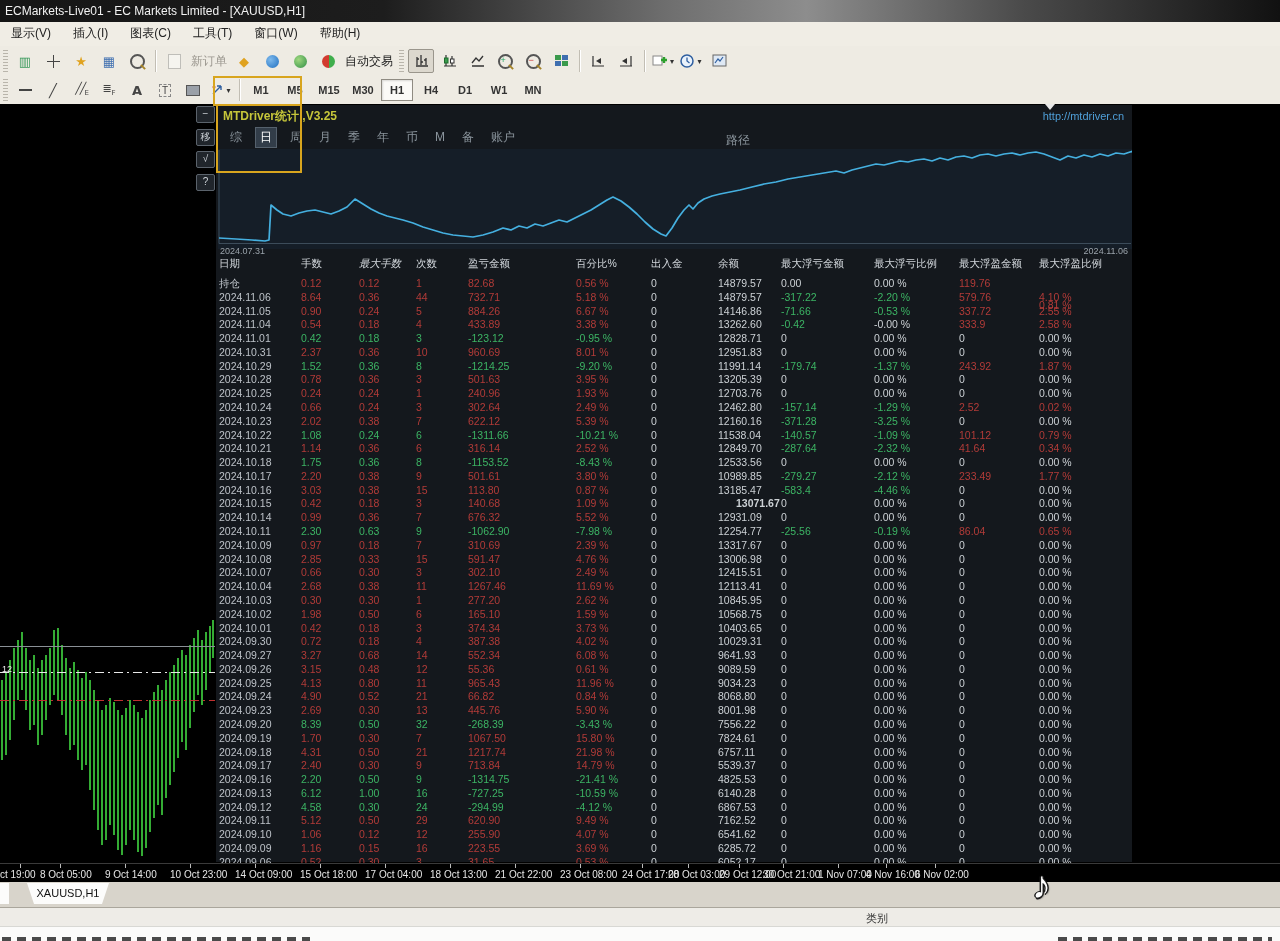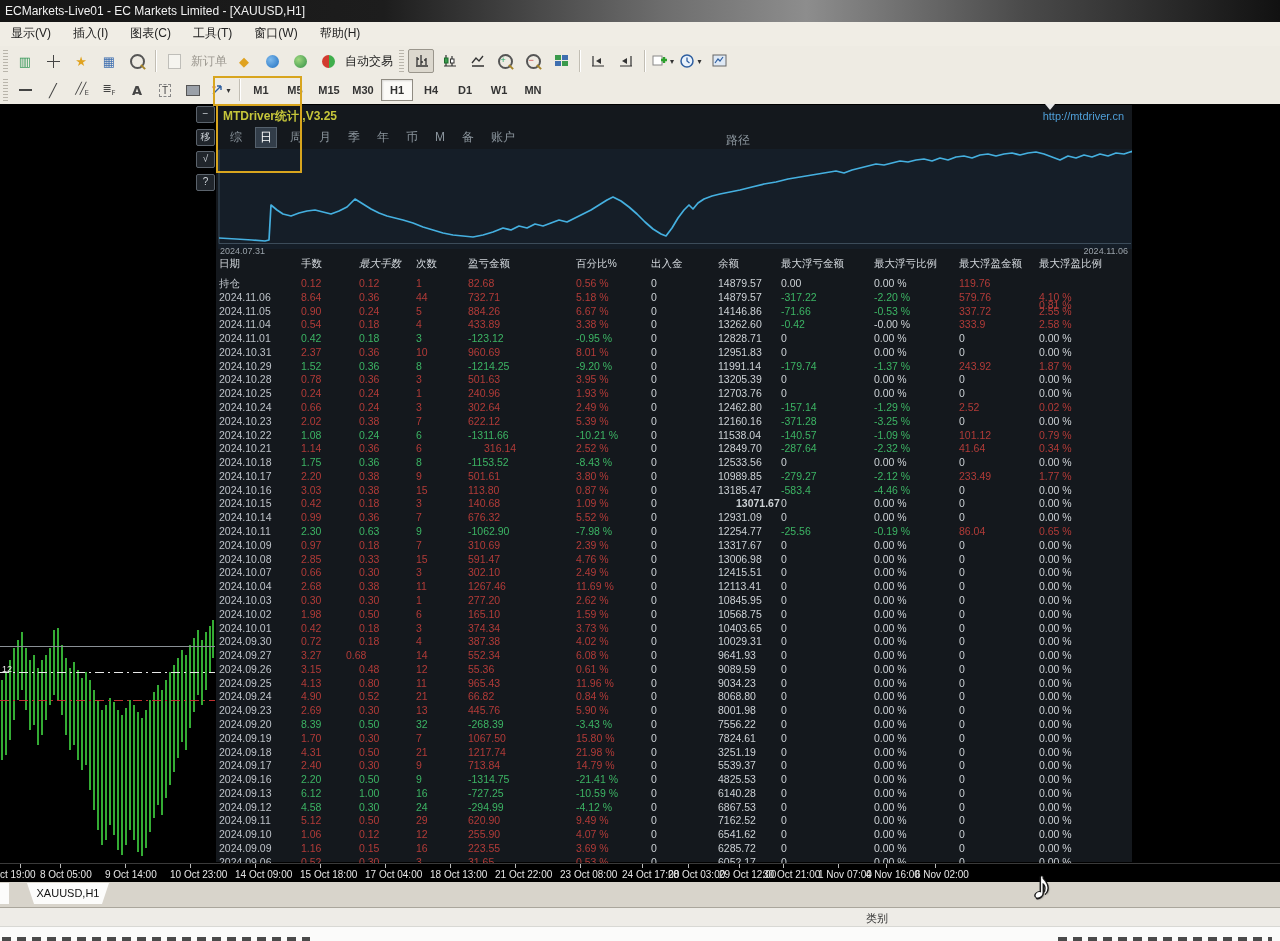--- a/index.html
+++ b/index.html
@@ -528,21 +528,21 @@
           <span class="c-green" style="left: 565px;">-140.57</span>
           <span class="c-green" style="left: 658px;">-1.09 %</span>
           <span class="c-red" style="left: 743px;">101.12</span>
           <span class="c-red" style="left: 823px;">0.79 %</span>
         </div>
         <div class="trow" style="top: 165.36px;">
           <span class="c-date" style="left: 3px;">2024.10.21</span>
           <span class="c-up" style="left: 85px;">1.14</span>
           <span class="c-up" style="left: 143px;">0.36</span>
           <span class="c-up" style="left: 200px;">6</span>
-          <span class="c-up" style="left: 268px;">316.14</span>
+          <span class="c-up" style="left: 252px;">316.14</span>
           <span class="c-up" style="left: 360px;">2.52 %</span>
           <span class="c-white" style="left: 435px;">0</span>
           <span class="c-white" style="left: 502px;">12849.70</span>
           <span class="c-green" style="left: 565px;">-287.64</span>
           <span class="c-green" style="left: 658px;">-2.32 %</span>
           <span class="c-red" style="left: 743px;">41.64</span>
           <span class="c-red" style="left: 823px;">0.34 %</span>
         </div>
         <div class="trow" style="top: 179.14px;">
           <span class="c-date" style="left: 3px;">2024.10.18</span>
@@ -736,21 +736,21 @@
           <span class="c-white" style="left: 435px;">0</span>
           <span class="c-white" style="left: 502px;">10029.31</span>
           <span class="c-white" style="left: 565px;">0</span>
           <span class="c-white" style="left: 658px;">0.00 %</span>
           <span class="c-white" style="left: 743px;">0</span>
           <span class="c-white" style="left: 823px;">0.00 %</span>
         </div>
         <div class="trow" style="top: 372.06px;">
           <span class="c-date" style="left: 3px;">2024.09.27</span>
           <span class="c-up" style="left: 85px;">3.27</span>
-          <span class="c-up" style="left: 130px; text-align: center;">0.68</span>
+          <span class="c-up" style="left: 143px; text-align: center;">0.68</span>
           <span class="c-up" style="left: 200px;">14</span>
           <span class="c-up" style="left: 252px;">552.34</span>
           <span class="c-up" style="left: 360px;">6.08 %</span>
           <span class="c-white" style="left: 435px;">0</span>
           <span class="c-white" style="left: 502px;">9641.93</span>
           <span class="c-white" style="left: 565px;">0</span>
           <span class="c-white" style="left: 658px;">0.00 %</span>
           <span class="c-white" style="left: 743px;">0</span>
           <span class="c-white" style="left: 823px;">0.00 %</span>
         </div>
@@ -839,21 +839,21 @@
           <span class="c-white" style="left: 823px;">0.00 %</span>
         </div>
         <div class="trow" style="top: 468.52px;">
           <span class="c-date" style="left: 3px;">2024.09.18</span>
           <span class="c-up" style="left: 85px;">4.31</span>
           <span class="c-up" style="left: 143px;">0.50</span>
           <span class="c-up" style="left: 200px;">21</span>
           <span class="c-up" style="left: 252px;">1217.74</span>
           <span class="c-up" style="left: 360px;">21.98 %</span>
           <span class="c-white" style="left: 435px;">0</span>
-          <span class="c-white" style="left: 502px;">3251.19</span>
+          <span class="c-white" style="left: 502px;">6757.11</span>
           <span class="c-white" style="left: 565px;">0</span>
           <span class="c-white" style="left: 658px;">0.00 %</span>
           <span class="c-white" style="left: 743px;">0</span>
           <span class="c-white" style="left: 823px;">0.00 %</span>
         </div>
         <div class="trow" style="top: 482.3px;">
           <span class="c-date" style="left: 3px;">2024.09.17</span>
           <span class="c-up" style="left: 85px;">2.40</span>
           <span class="c-up" style="left: 143px;">0.30</span>
           <span class="c-up" style="left: 200px;">9</span>

